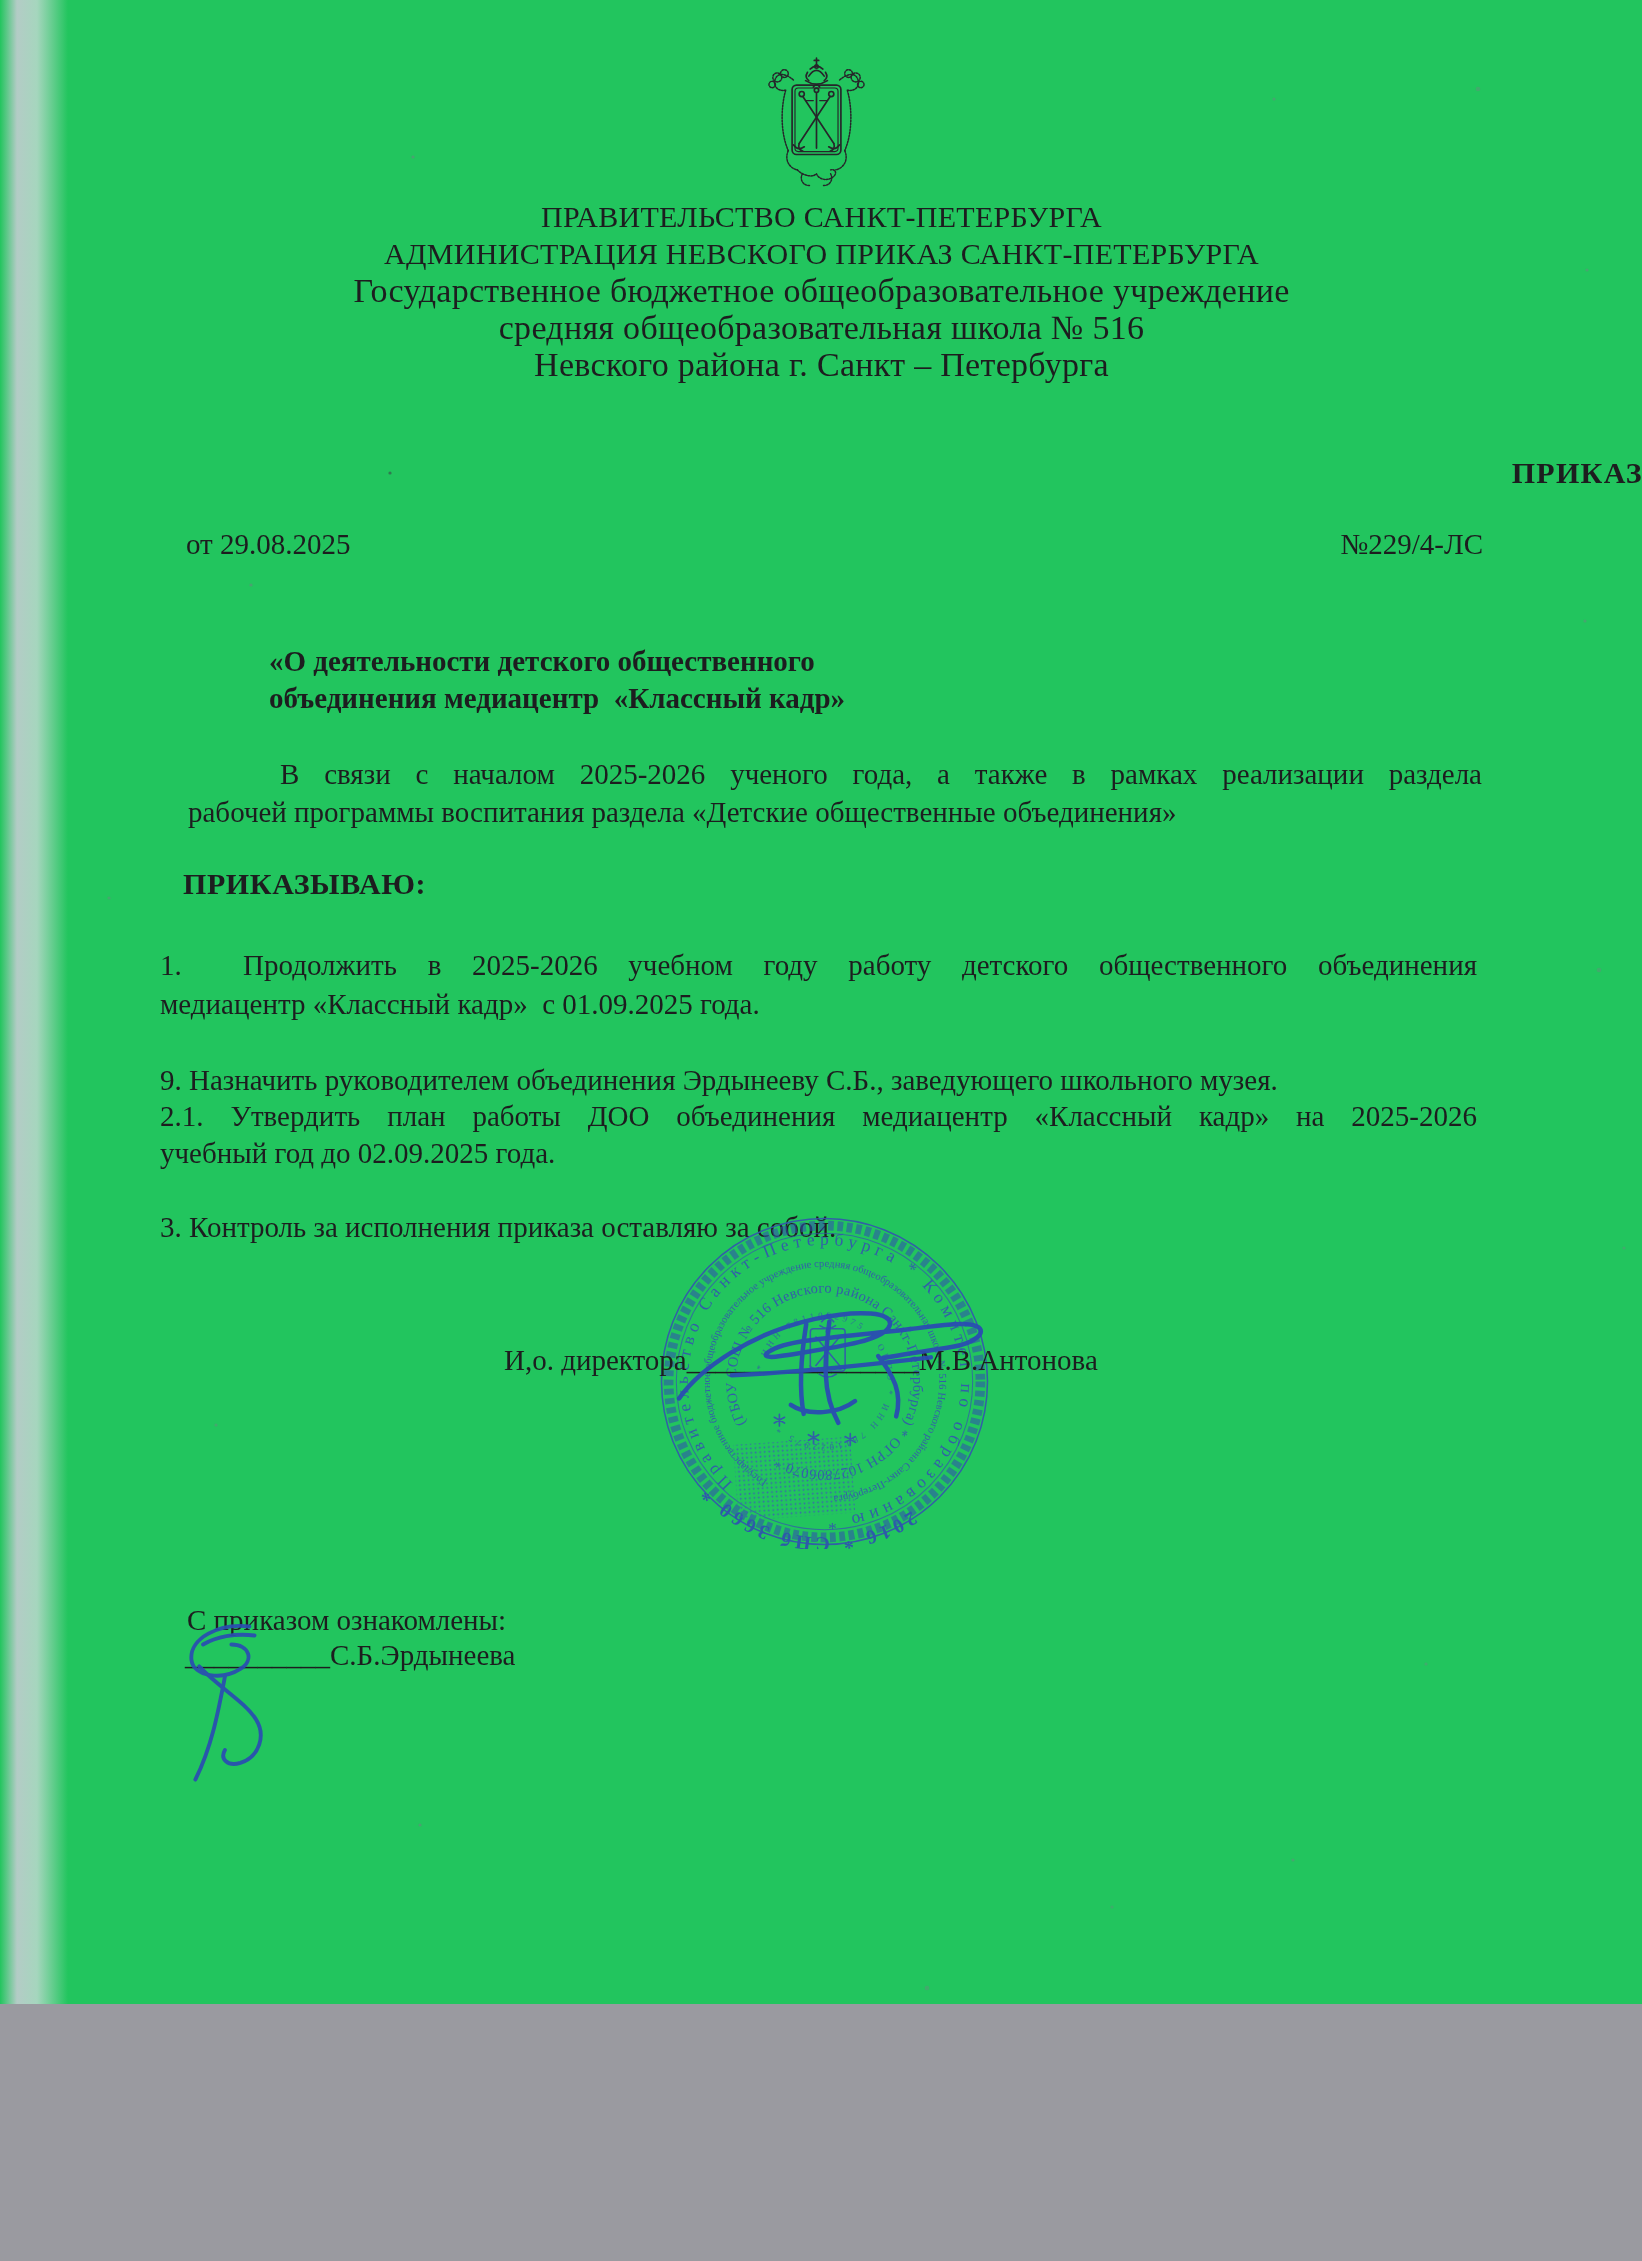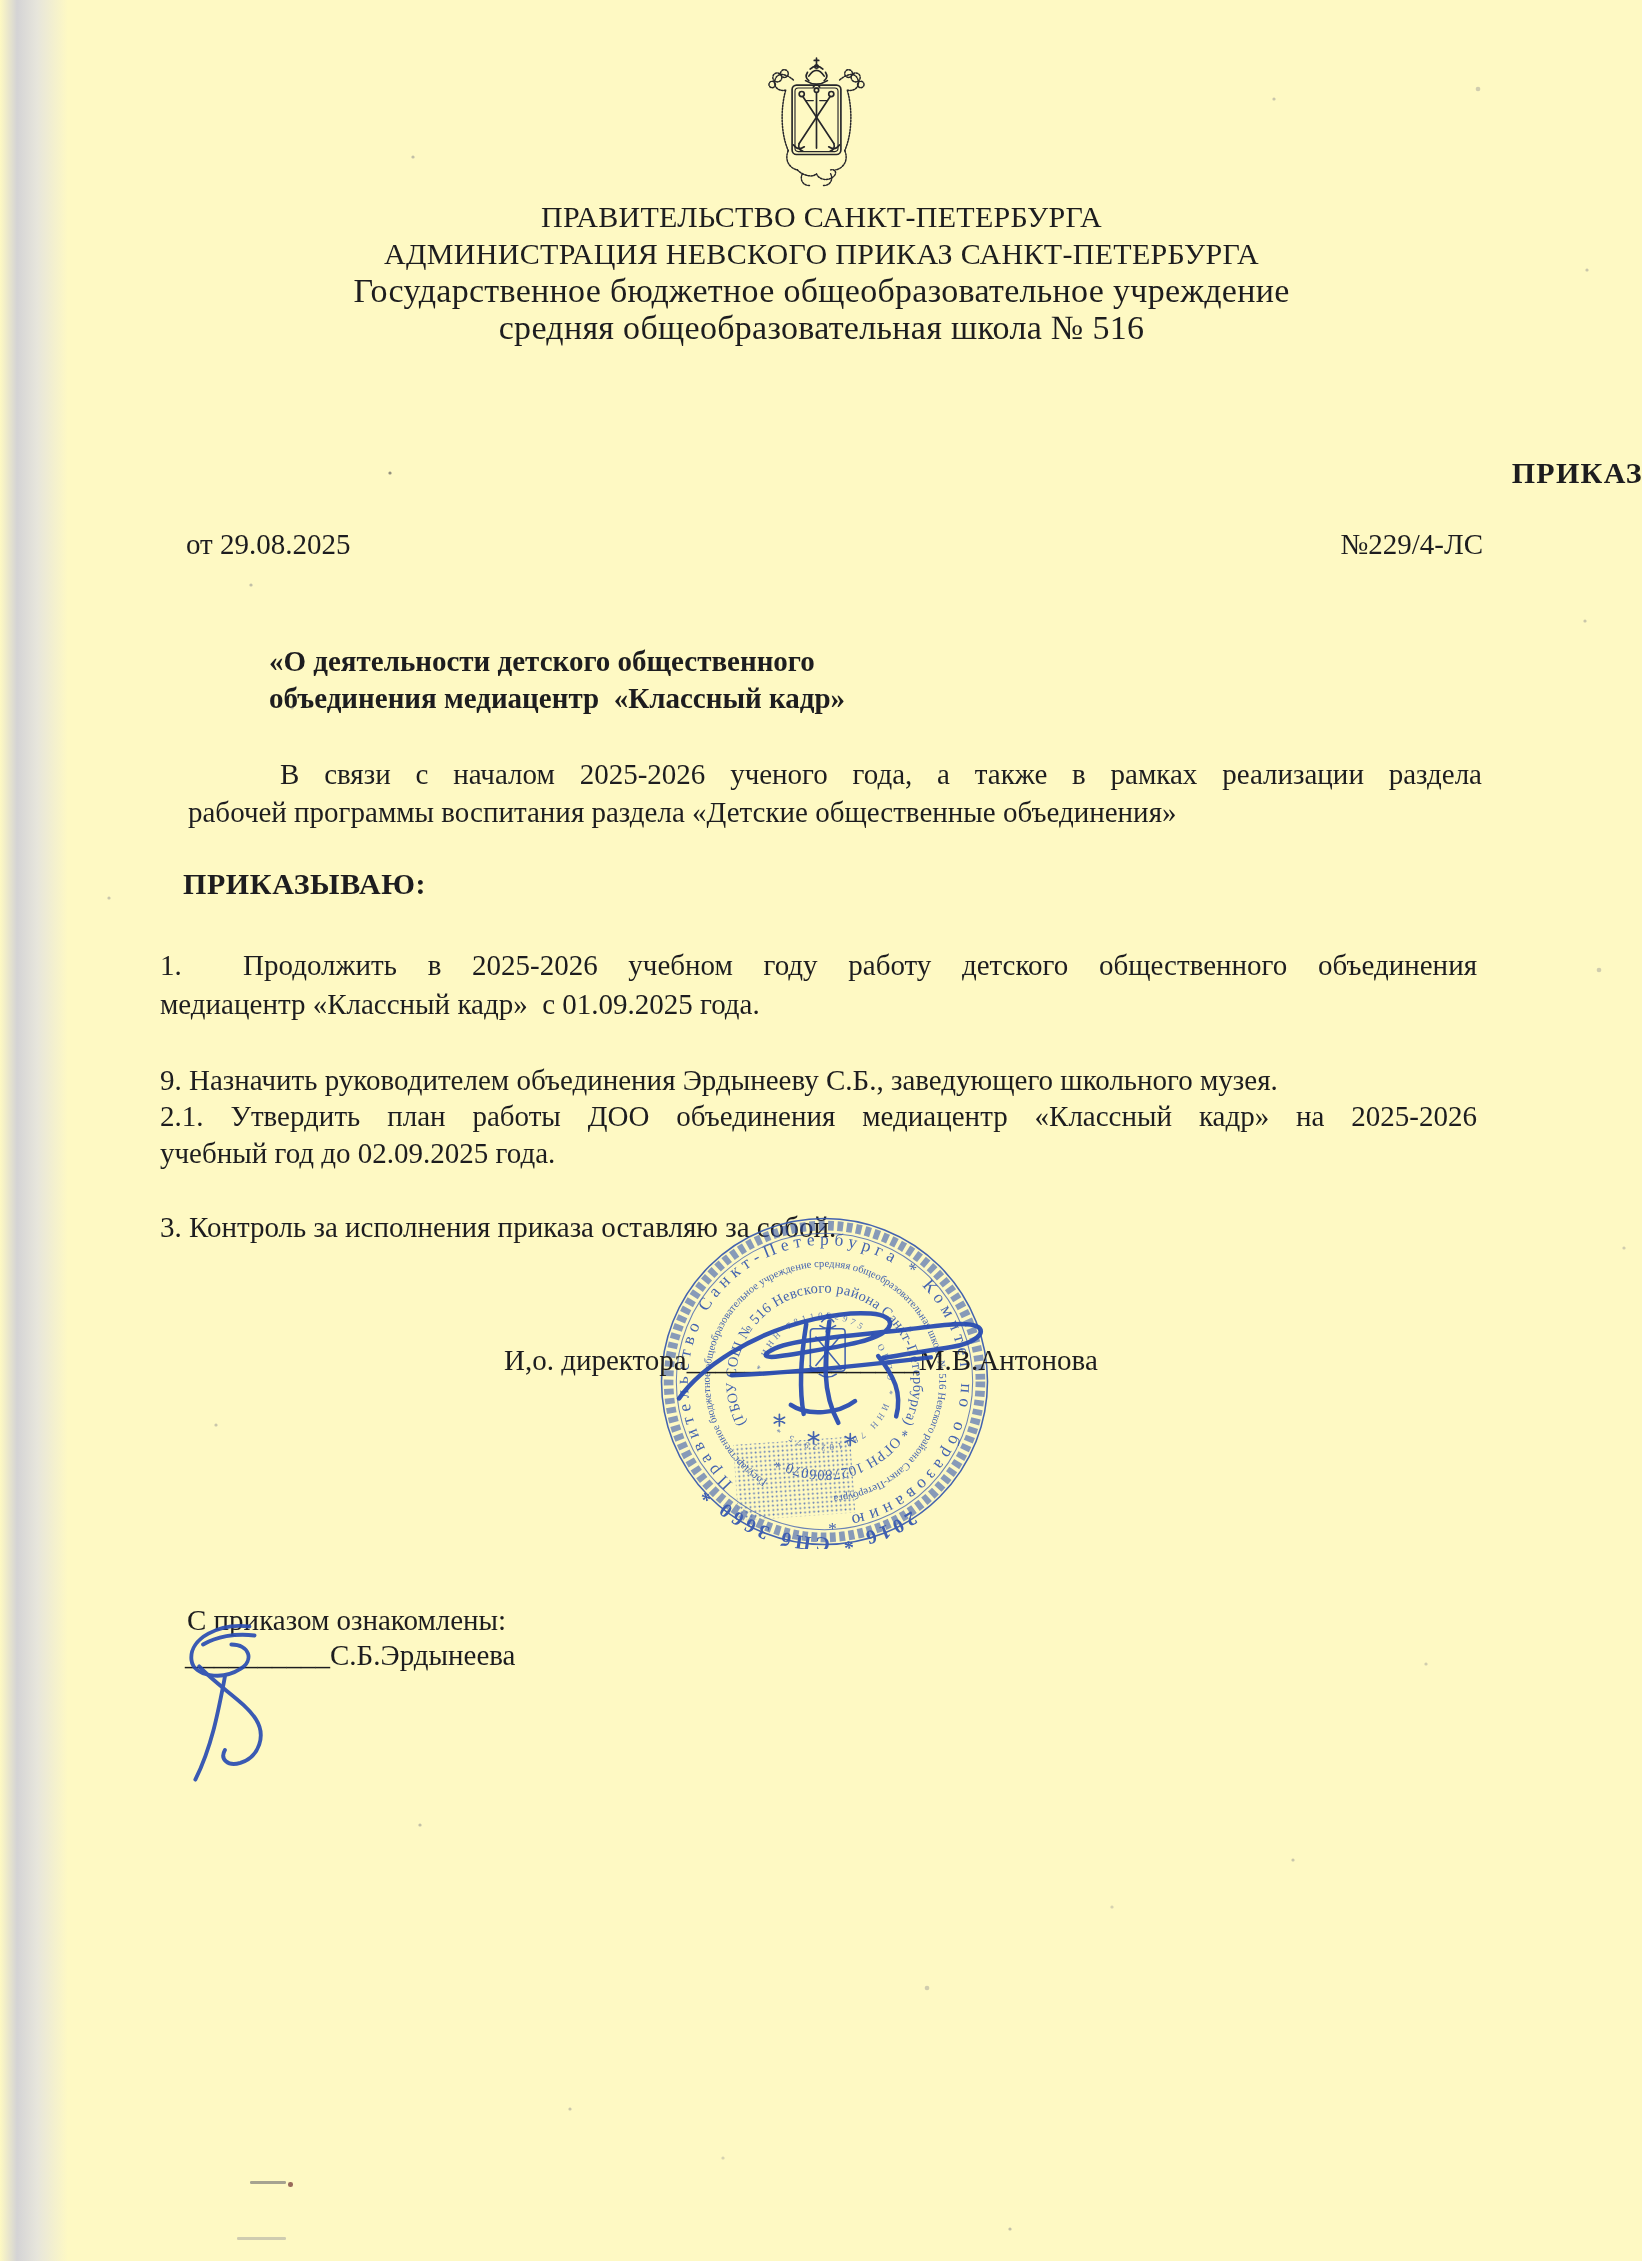--- a/index.html
+++ b/index.html
@@ -1,19 +1,19 @@
 <!DOCTYPE html>
 <html style="font-size:10.3px"><head>
 <meta charset="utf-8">
 <style>
   html,body{margin:0;padding:0;background:#9a9aa0;}
   .page{
     position:relative;
-    width:1643px;height:2261px;
-    background:#fef9c3;
+    width:1643px;height:2004px;
+    background:#22c55e;
     overflow:hidden;
     font-family:"Liberation Serif","DejaVu Serif",serif;
     color:#1d1d1f;
   }
   .abs{position:absolute;}
   .tline{white-space:pre-wrap;}
   .edge-shade{
     left:0;top:0;width:71px;height:100%;
     background:linear-gradient(90deg, rgba(230,230,236,0) 0px, rgba(205,205,216,0.85) 17px,
                rgba(221,221,230,0.7) 37px, rgba(238,238,243,0) 68px);
@@ -124,20 +124,21 @@
         <path d="M122 188 C 127 198, 120 208, 109 206"></path>
       </g>
     </g>
   </svg>
 
   <div class="abs hdr-block">
     <div class="hdr-line">ПРАВИТЕЛЬСТВО САНКТ-ПЕТЕРБУРГА</div>
     <div class="hdr-line">АДМИНИСТРАЦИЯ НЕВСКОГО ПРИКАЗ САНКТ-ПЕТЕРБУРГА</div>
     <div class="hdr-line small">Государственное бюджетное общеобразовательное учреждение</div>
     <div class="hdr-line small">средняя общеобразовательная школа № 516</div>
+    <div class="hdr-line small">Невского района г. Санкт – Петербурга</div>
   </div>
 
   <div class="abs order-title">ПРИКАЗ</div>
 
   <div class="abs date tline">от 29.08.2025</div>
   <div class="abs number tline">№229/4-ЛС</div>
 
   <div class="abs subject">
     <div class="tline">«О деятельности детского общественного</div>
     <div class="tline">объединения медиацентр  «Классный кадр»</div>

